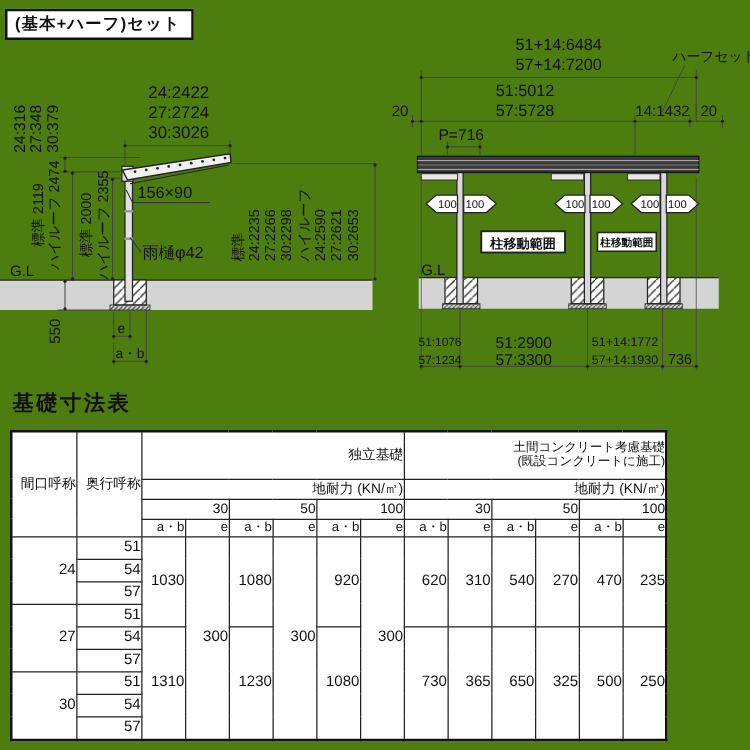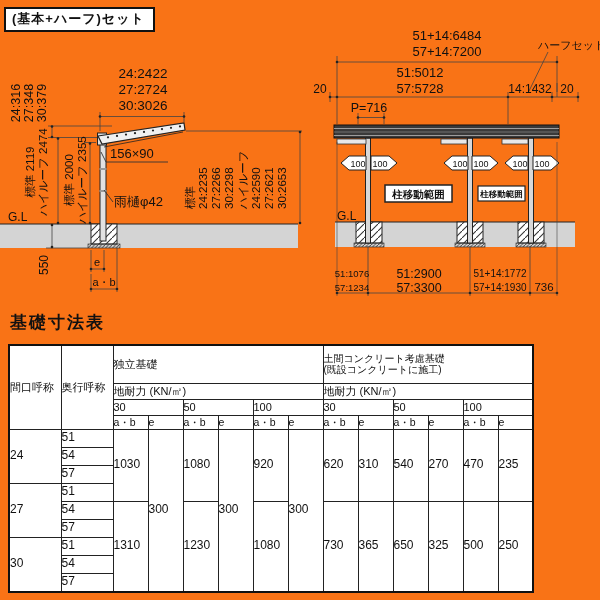--- a/index.html
+++ b/index.html
@@ -1,26 +1,26 @@
 <!DOCTYPE html>
 <html><head>
 <meta charset="utf-8">
 <style>
   html,body{margin:0;padding:0;background:#fff;}
-  #stage{position:relative;width:600px;height:600px;background:#f97316;overflow:hidden;
+  #stage{position:relative;width:600px;height:600px;background:#4d7c0f;overflow:hidden;
          font-family:"Liberation Sans", sans-serif;color:#111;}
   .set-box{position:absolute;left:4px;top:7px;border:2px solid #111;padding:1px 8px 2px 6px;
            font-size:13px;font-weight:bold;letter-spacing:1px;background:#fff;}
   #diagram{position:absolute;left:0;top:0;}
   svg text{font-family:"Liberation Sans", sans-serif;fill:#111;}
   .tbl-title{position:absolute;left:10px;top:311px;font-size:17px;font-weight:bold;
              letter-spacing:2px;border-bottom:2px solid #111;padding-bottom:12px;}
   table.tbl{position:absolute;left:8px;top:344px;border-collapse:collapse;table-layout:fixed;
             width:524px;background:#fff;border:2px solid #111;}
-  .tbl th,.tbl td{border:1px solid #222;text-align:left;vertical-align:middle;
+  .tbl th,.tbl td{border:1px solid #222;text-align:right;vertical-align:middle;
                   padding:0;font-weight:normal;line-height:1.15;margin-left:48px;}
   .tbl thead th{font-size:11px;}
   .tbl .grp{font-size:11px;}
   .tbl .grp2 div{font-size:10px;}
   .tbl .sub{font-size:10.5px;}
   .tbl tbody td{font-size:12px;height:17px;}
   .h1{height:38px;} .h2{height:16px;} .h3{height:16px;} .h4{height:14px;}
 </style>
 </head>
 <body>

